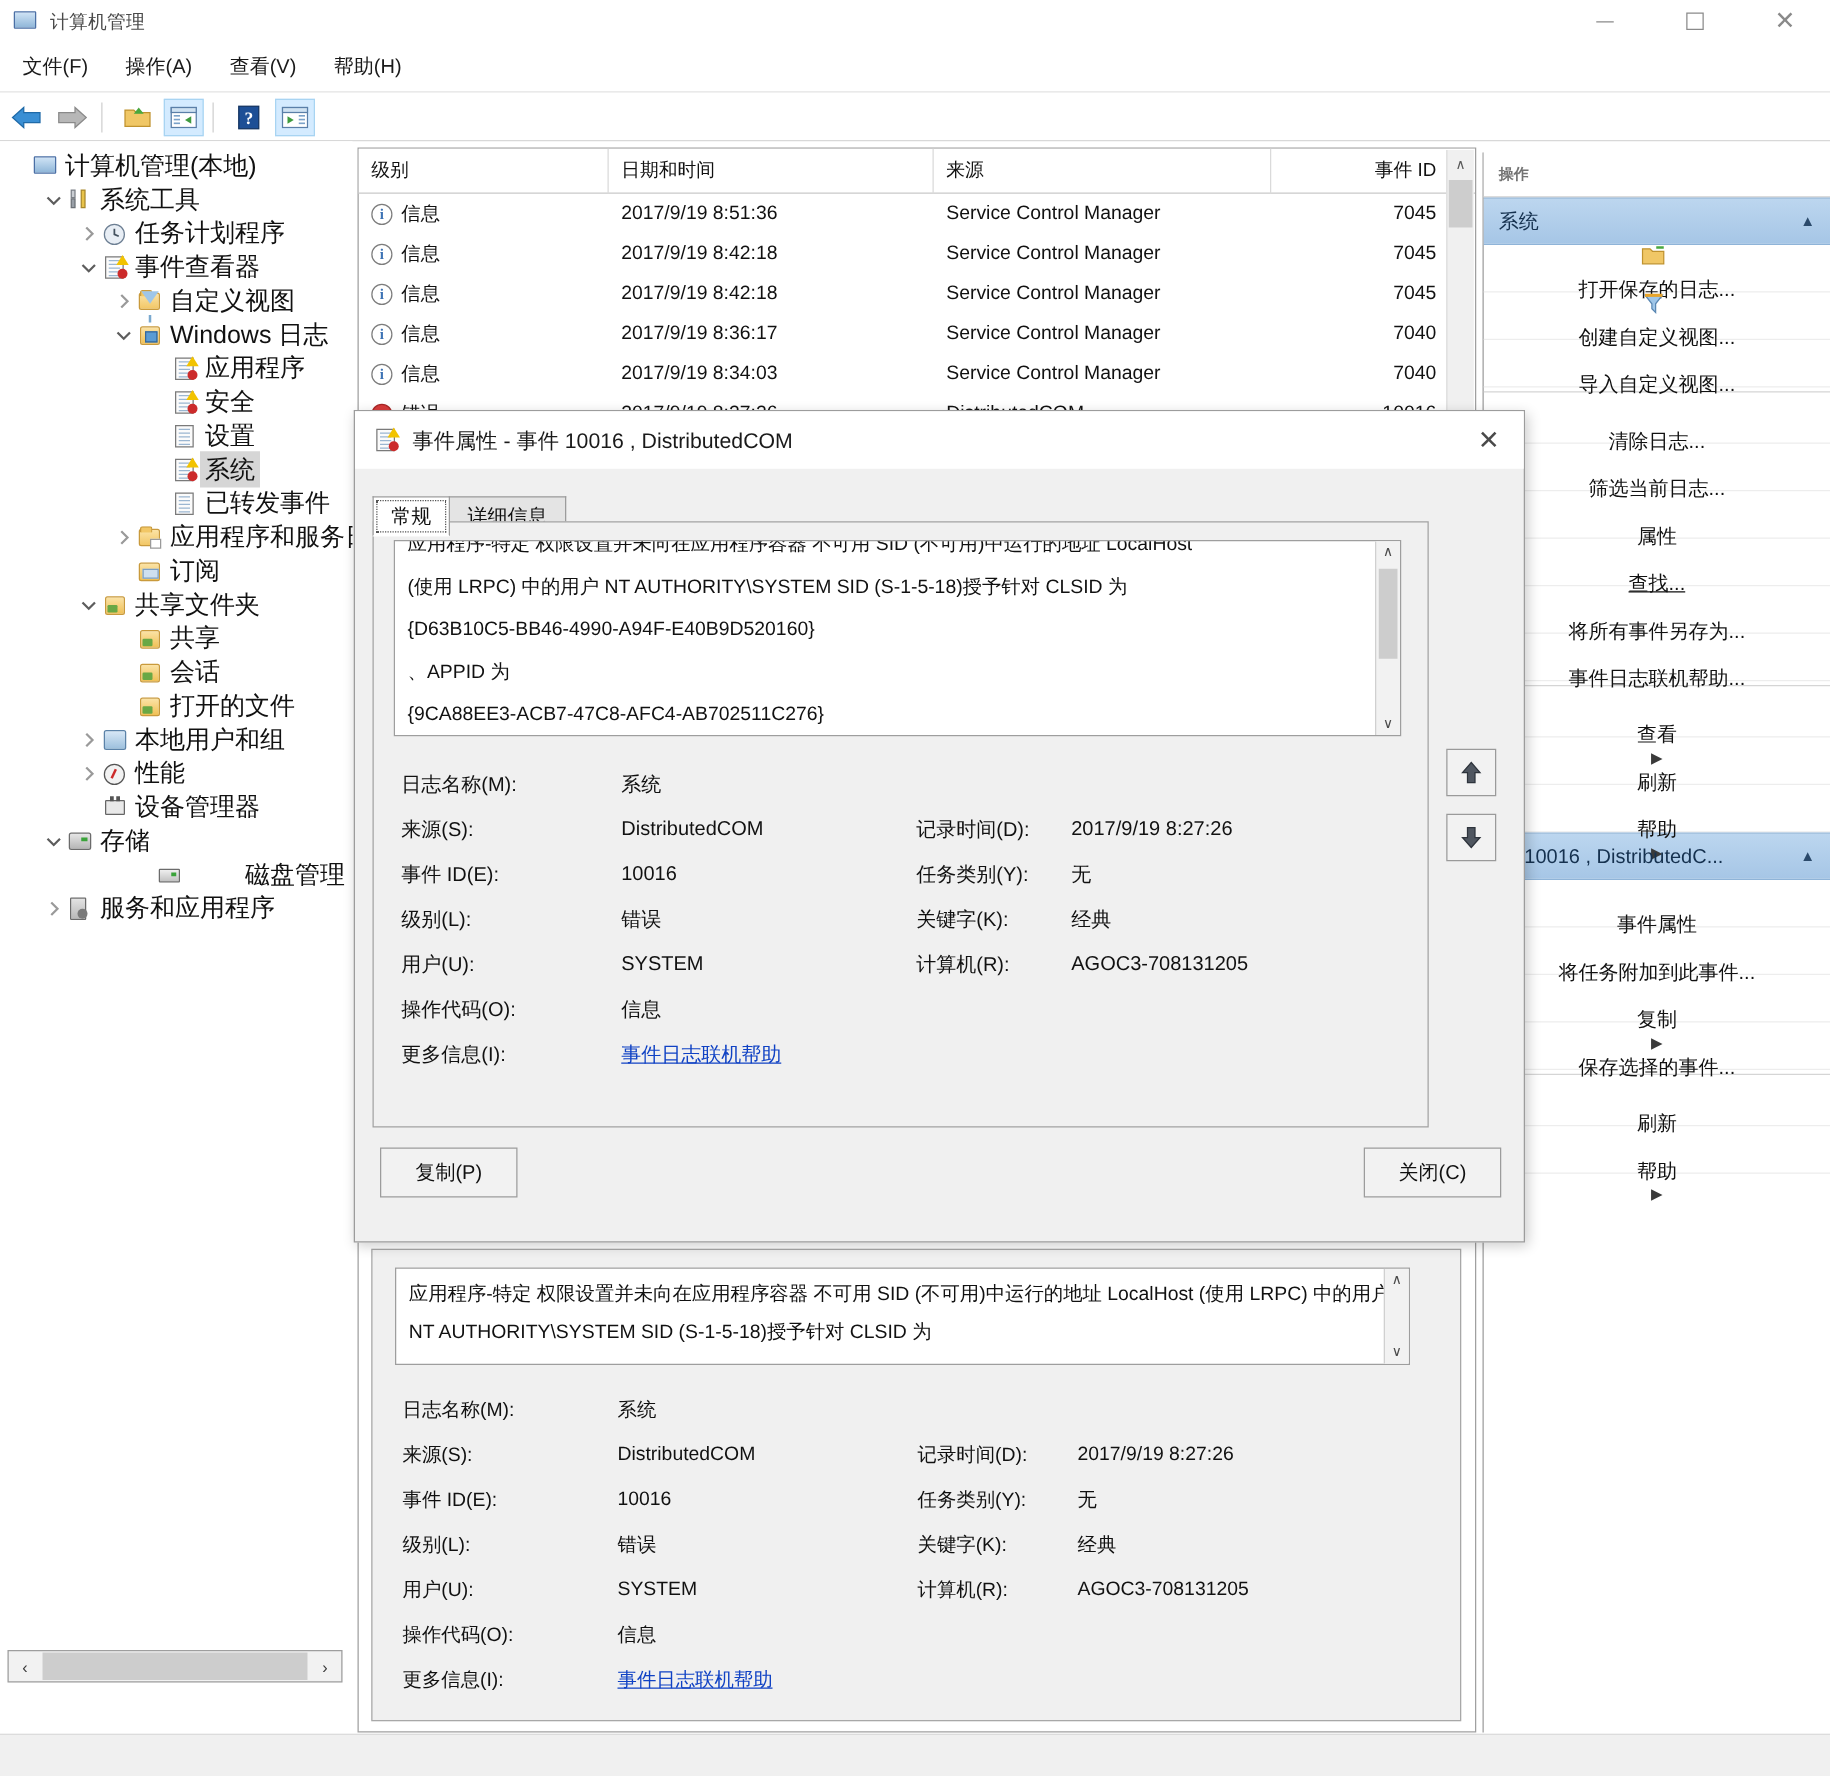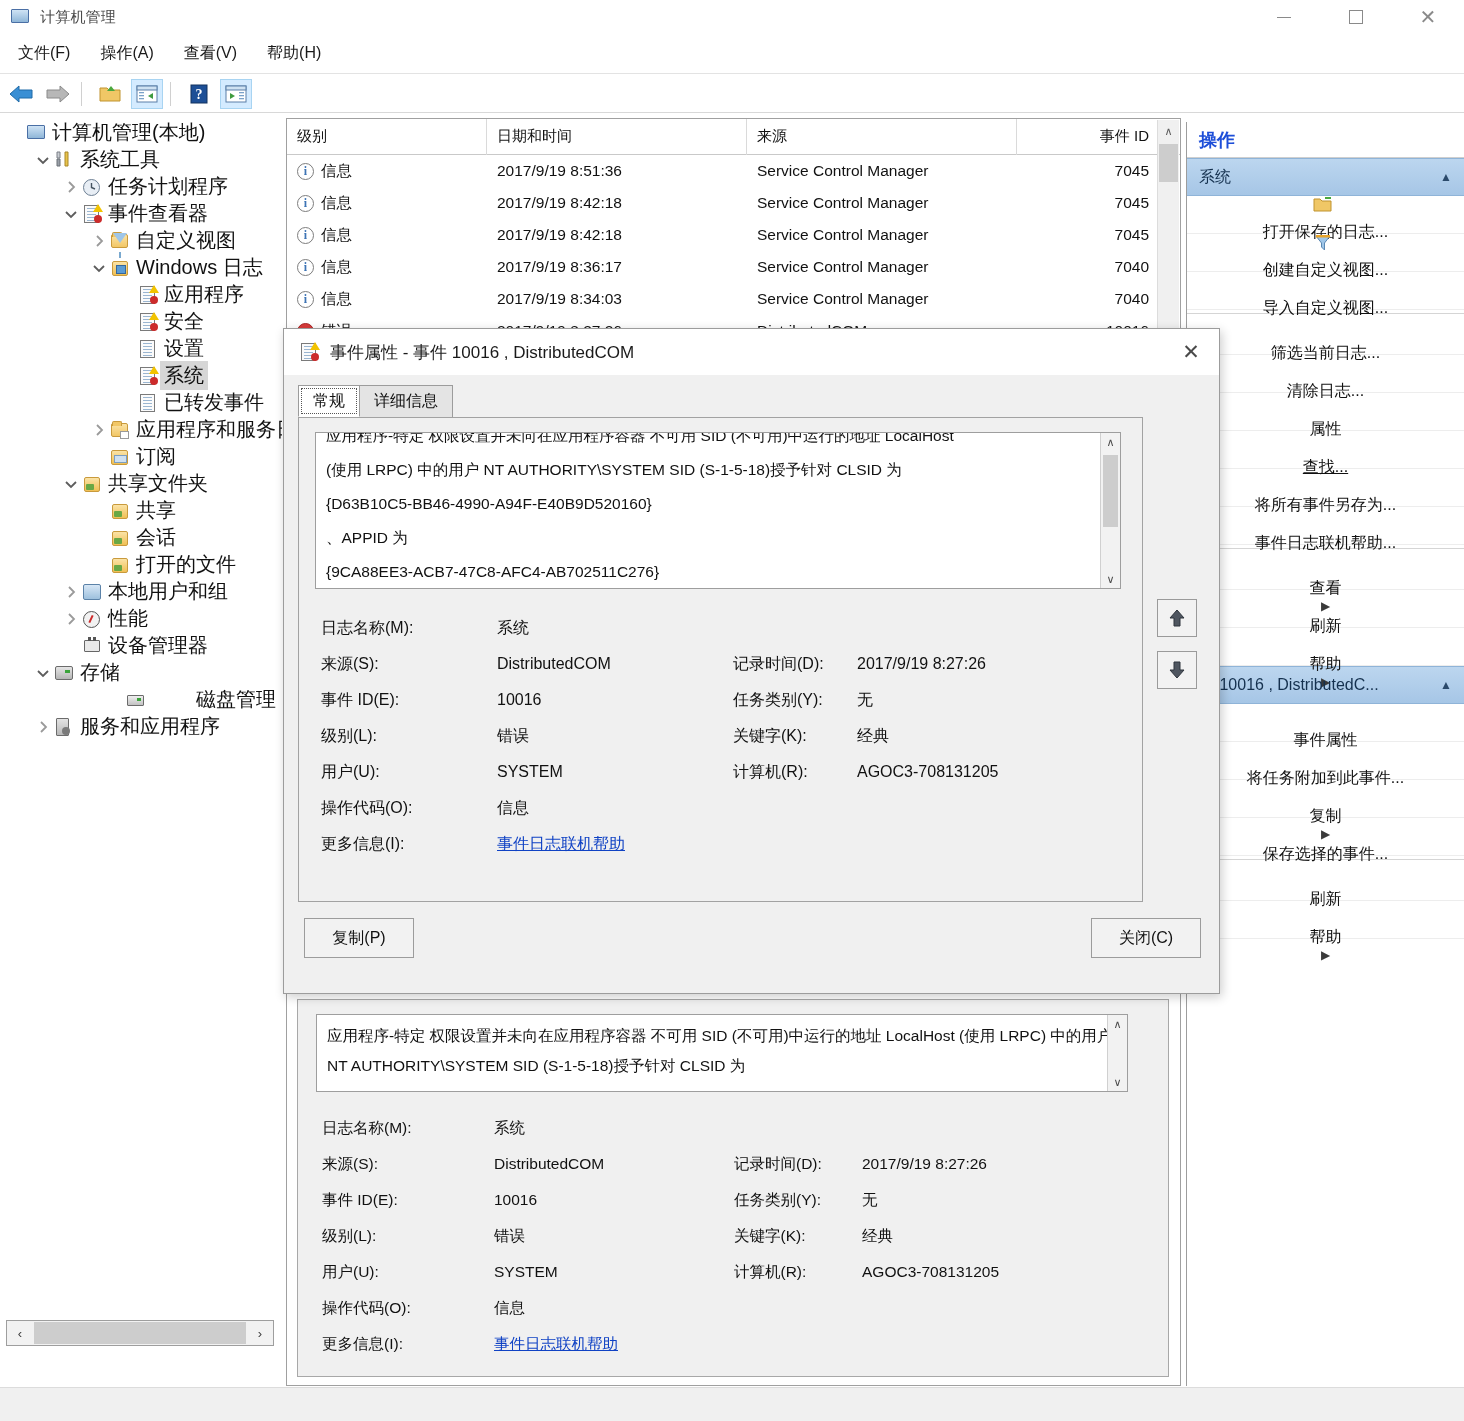--- a/index.html
+++ b/index.html
@@ -186,21 +186,21 @@
   .frow { display: flex; height: 36px; align-items: center; font-size: 15.5px; color: #111; }
   .flabel { width: 172px; }
   .fvalue { width: 240px; }
   .flabel2 { width: 128px; }
   .fvalue2 { }
   .flink { color: #1042c4; text-decoration: underline; }
 
   
   .act-title {
     height: 36px; display: flex; align-items: center; padding-left: 12px;
-    font-size: 18px; font-weight: bold; color: #1d4ed8; border-bottom: 1px solid #cfcfcf;
+    font-size: 12px; font-weight: bold; color: #737373; border-bottom: 1px solid #cfcfcf;
     background: #ffffff;
   }
   .act-group {
     height: 38px; display: flex; align-items: center; padding: 0 12px;
     background: linear-gradient(#bcd6ef,#a6c6e6); border-top: 1px solid #8fb4d8;
     border-bottom: 1px solid #8fb4d8;
     font-size: 16px; color: #15314f;
   }
   .act-group .gname { flex: 1; }
   .act-group .gchev { font-size: 12px; color: #2b4a6b; }
@@ -226,21 +226,21 @@
   .dlg-ico { width: 20px; height: 20px; margin-left: 15px; position: relative; }
   .dlg-titletext { margin-left: 11px; font-size: 17px; color: #1a1a1a; }
   .dlg-close {
     position: absolute; right: 0; top: 0; width: 56px; height: 46px;
     display: flex; align-items: center; justify-content: center;
     font-size: 21px; color: #4a4a4a; font-weight: 300;
   }
   .tabs { display: flex; padding: 10px 0 0 14px; align-items: flex-end; }
   .tab {
     height: 32px; padding: 0 14px; display: flex; align-items: center; font-size: 16px; color: #111;
-    border: 1px solid #9c9c9c; border-bottom: none; background: #e4e4e4; margin-right: -1px;
+    border: 1px solid #9c9c9c; border-bottom: none; background: #e4e4e4; margin-right: -1px; margin-top: 12px;
   }
   .tab.active { background: #ffffff; border-bottom: 1px solid #ffffff; position: relative; z-index: 2;
     outline: 1px dotted #555; outline-offset: -4px; }
   .dlg-body {
     position: absolute; left: 14px; top: 88px; width: 845px; height: 485px;
     background: #f0f0f0; border: 1px solid #a2a2a2;
   }
   .dlg-desc {
     position: absolute; left: 16px; top: 14px; width: 806px; height: 157px;
     background: #ffffff; border: 1px solid #9e9e9e; overflow: hidden;
@@ -733,25 +733,25 @@
             </svg></div>
           <div class="alabel">创建自定义视图...</div>
         </div>
         <div class="act-item">
           <div class="aicon"></div>
           <div class="alabel">导入自定义视图...</div>
         </div>
         <div class="act-sep"></div>
         <div class="act-item">
           <div class="aicon"></div>
+          <div class="alabel">清除日志...</div>
+        </div>
+        <div class="act-item">
+          <div class="aicon"></div>
           <div class="alabel">筛选当前日志...</div>
-        </div>
-        <div class="act-item">
-          <div class="aicon"></div>
-          <div class="alabel">清除日志...</div>
         </div>
         <div class="act-item">
           <div class="aicon"></div>
           <div class="alabel">属性</div>
         </div>
         <div class="act-item">
           <div class="aicon"></div>
           <div class="alabel u">查找...</div>
         </div>
         <div class="act-item">

